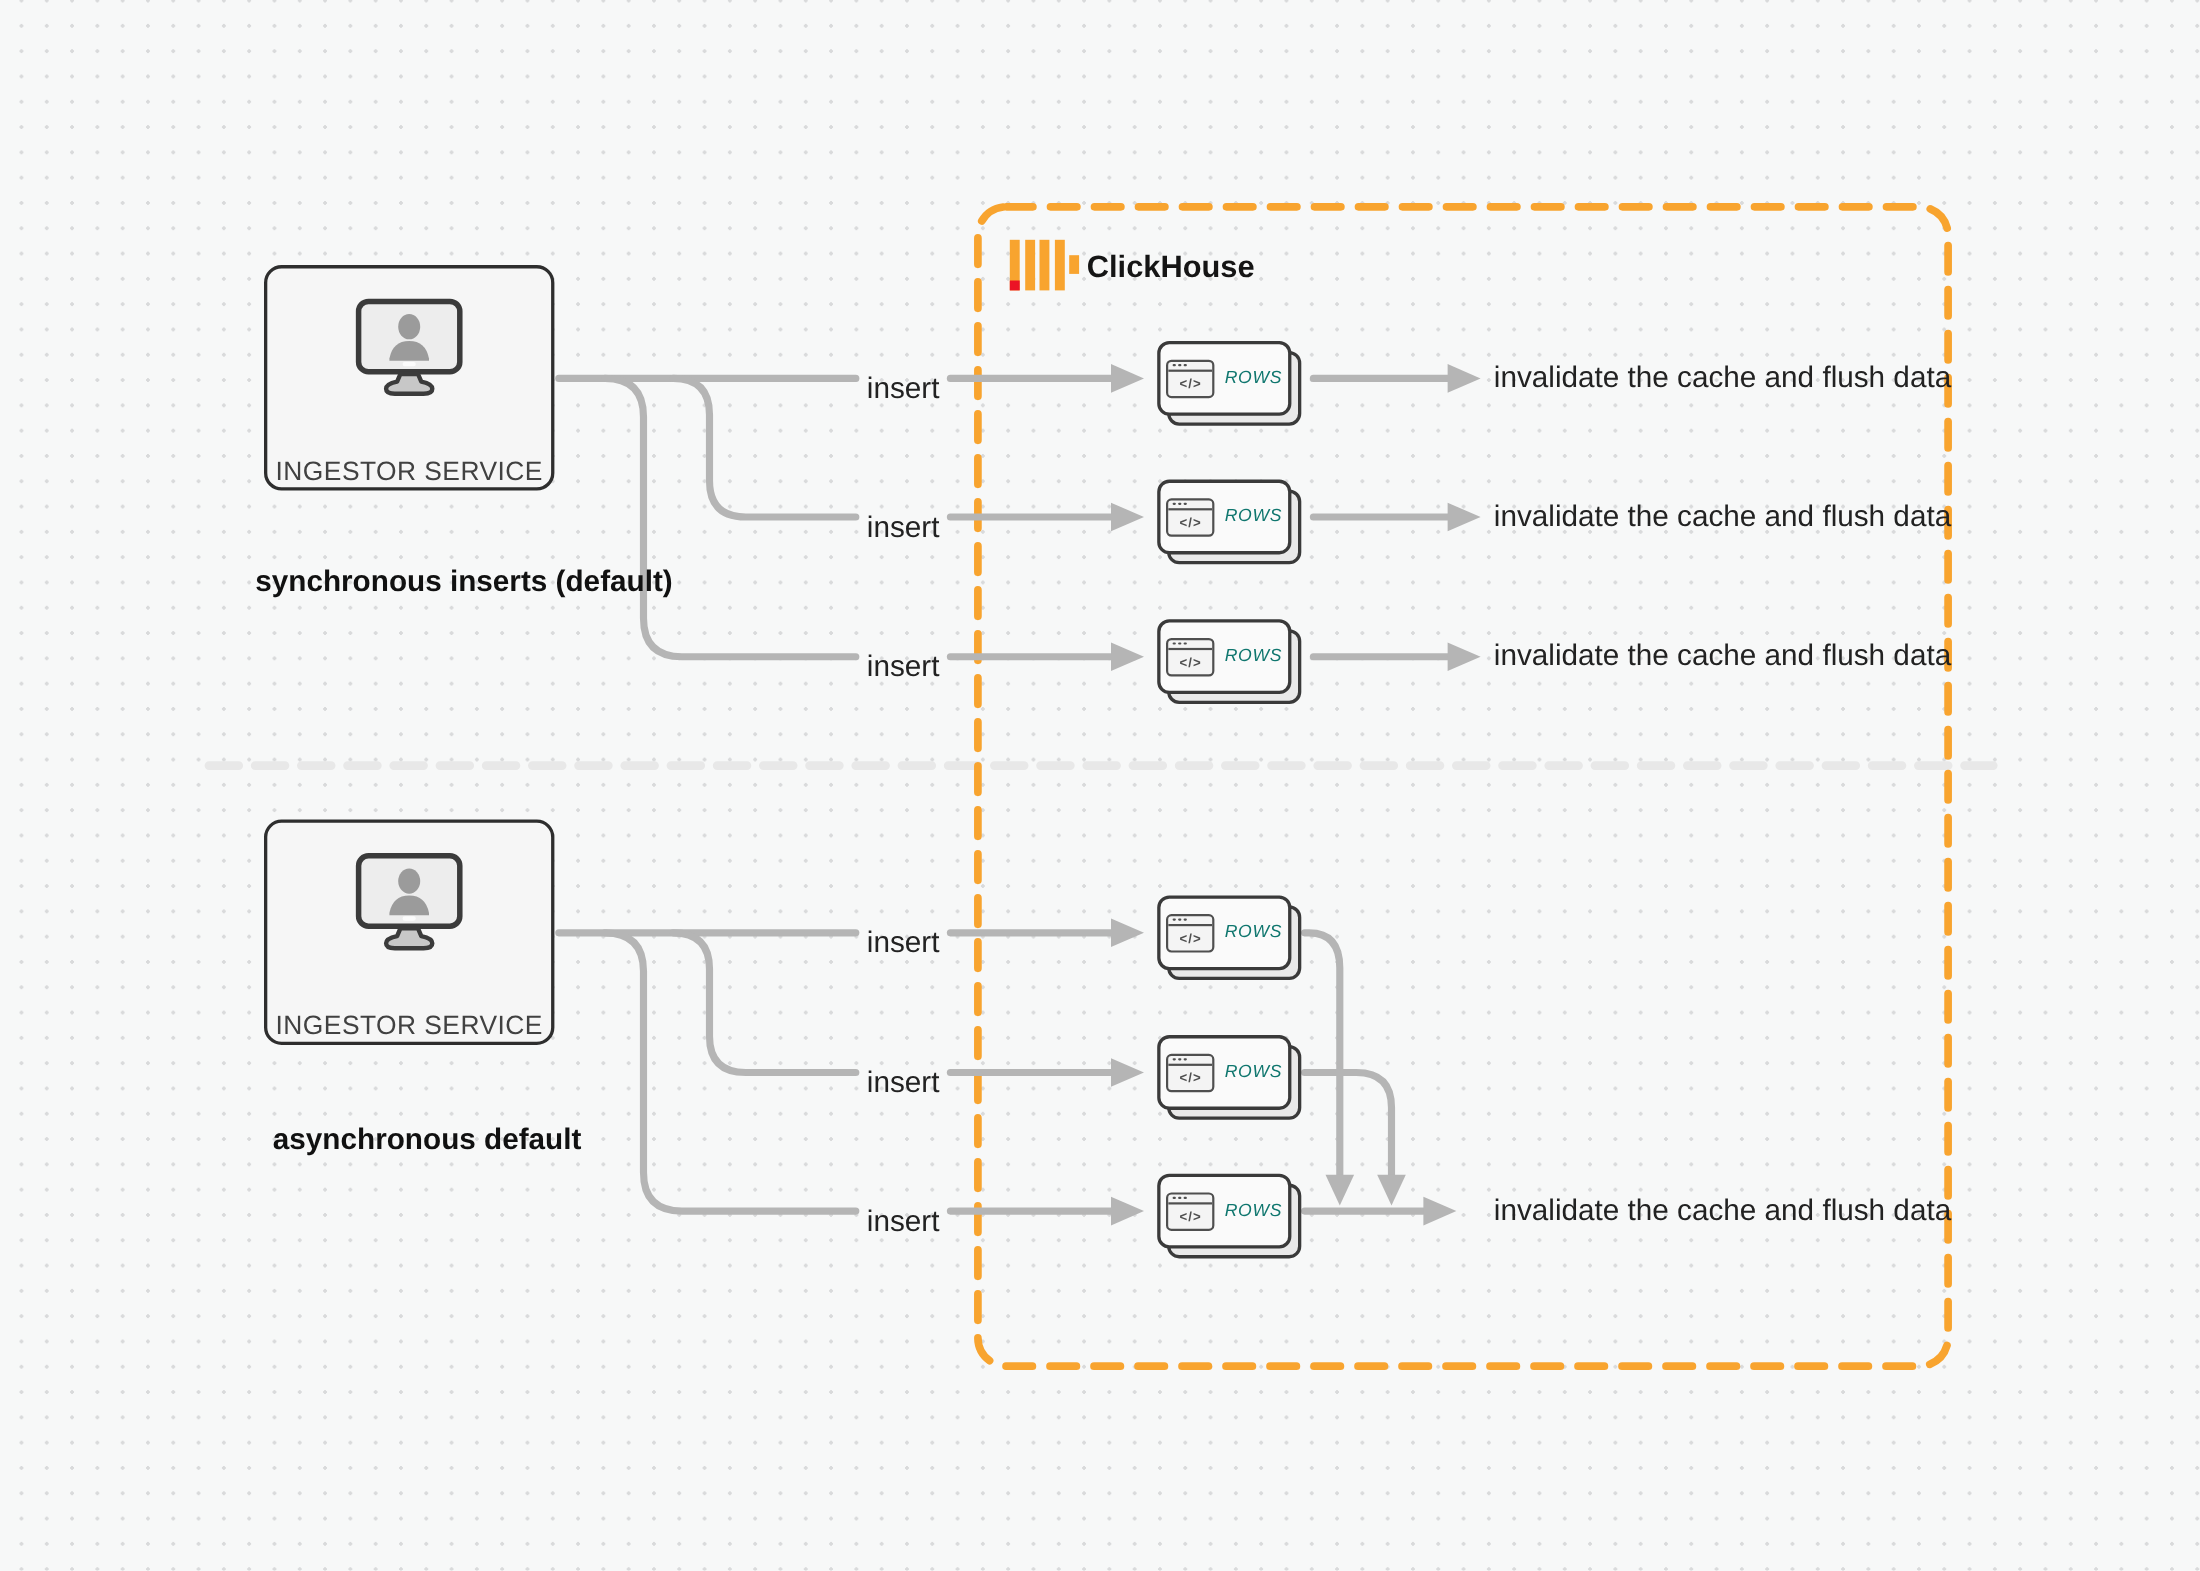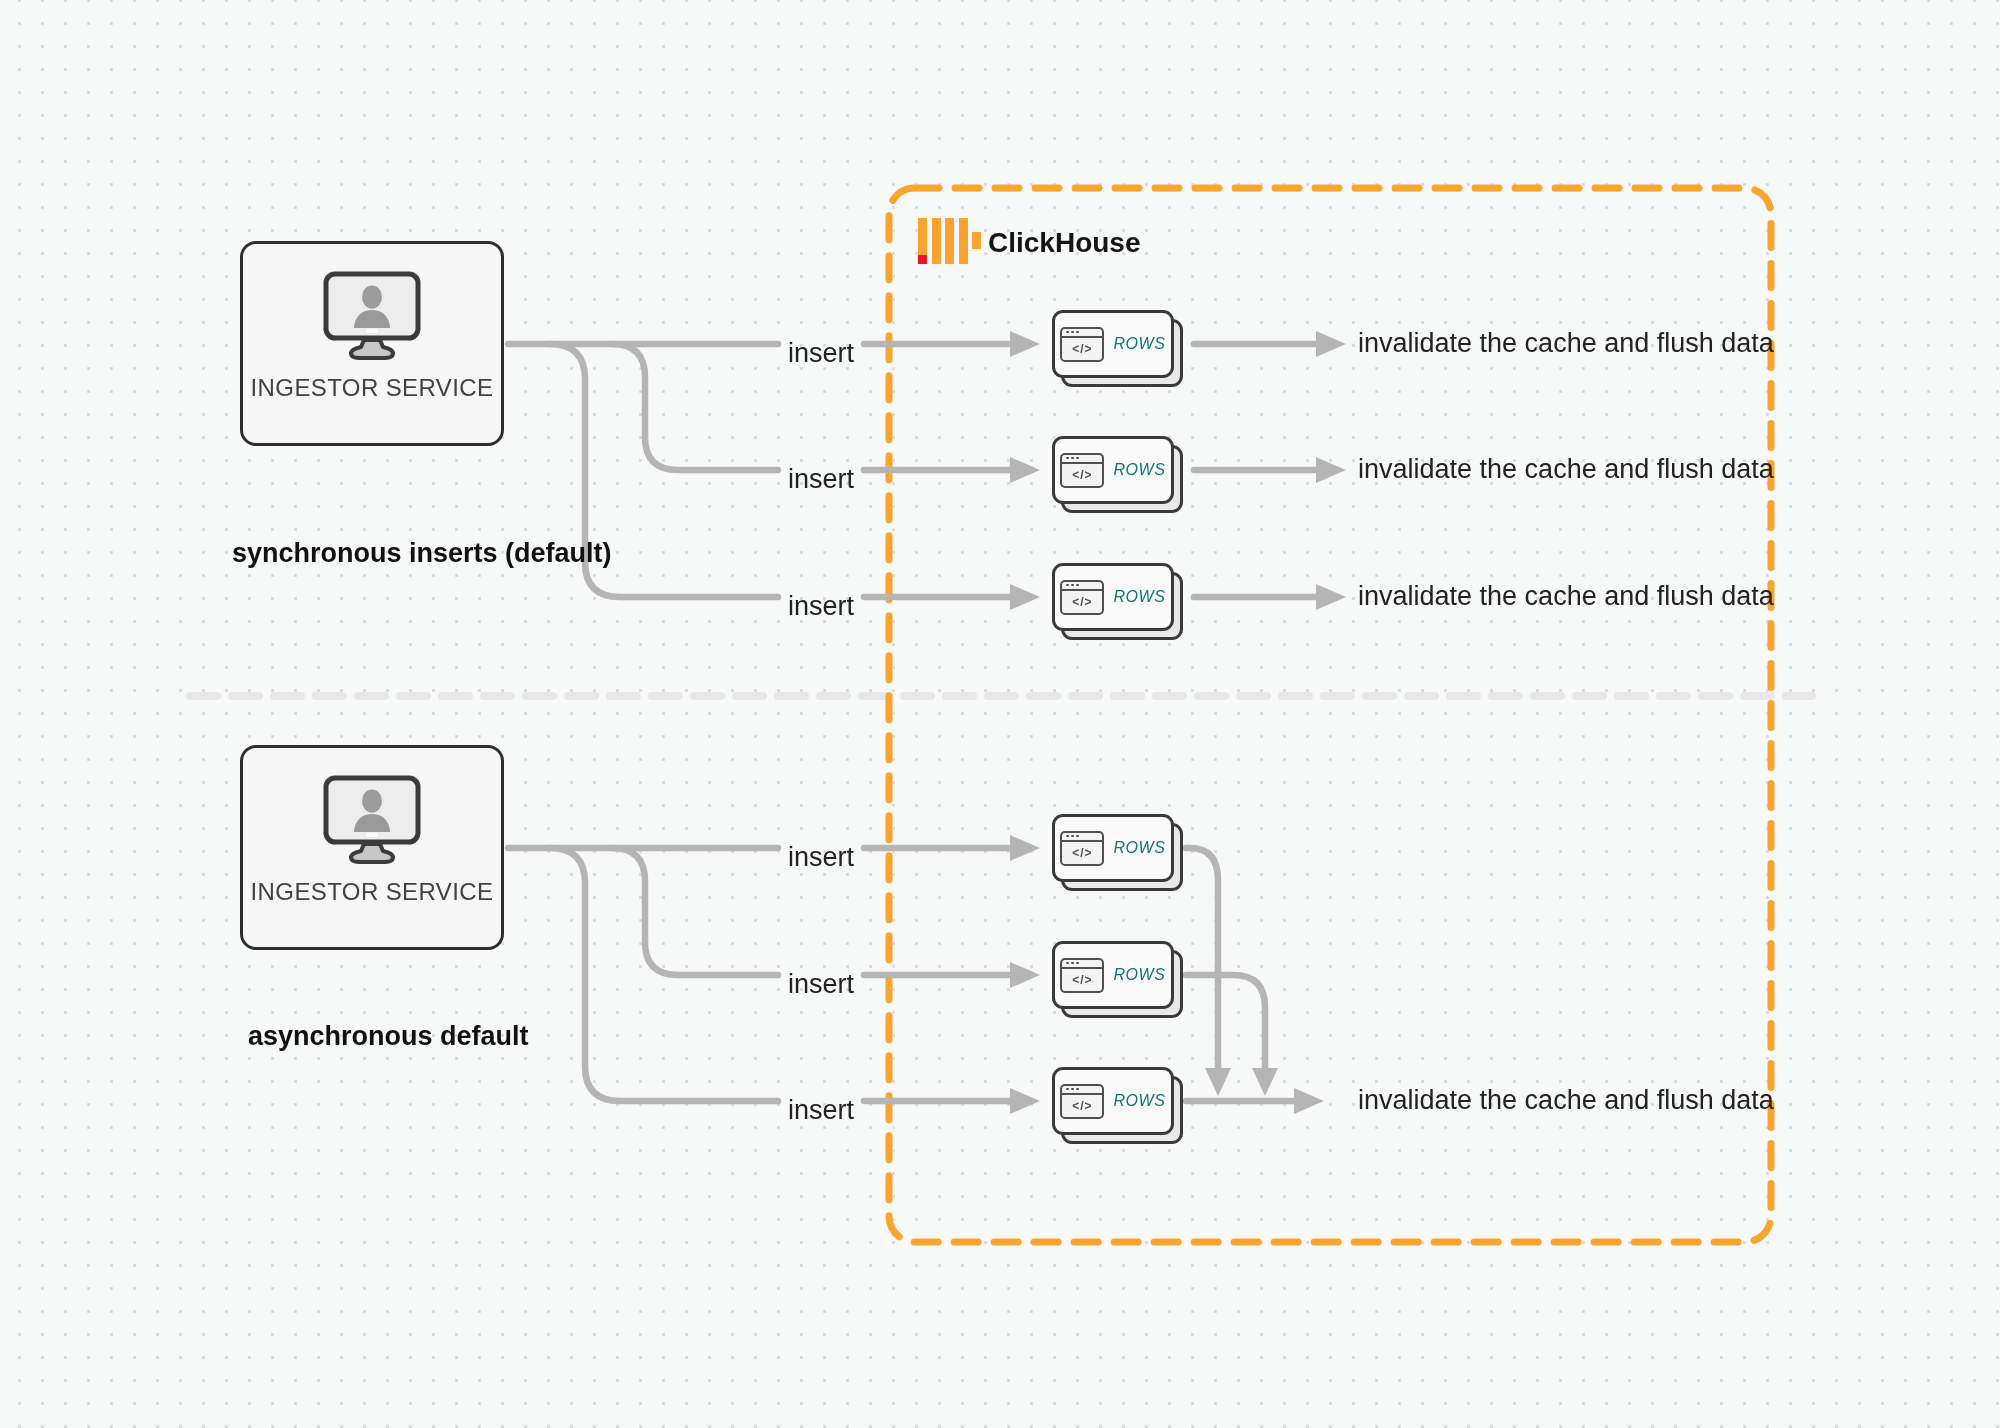--- a/index.html
+++ b/index.html
@@ -28,21 +28,21 @@
   .region{stroke:var(--accent_orange);stroke-width:7;stroke-dasharray:24 16;stroke-linecap:round;fill:none;}
   .connector{stroke:var(--connector_gray);stroke-width:6.5;fill:none;stroke-linecap:round;}
   .arrowhead{fill:var(--connector_gray);stroke:none;}
 
   .abs{position:absolute;z-index:2;}
 
   
   .ingestor-box{
     width:264px;height:205px;border:3.5px solid #2e2e2e;border-radius:16px;
     background:#f6f6f6;display:flex;flex-direction:column;align-items:center;
-    justify-content:flex-start;padding-top:26px;
+    justify-content:space-between;padding-top:26px;
   }
   .ingestor-label{
     margin-top:12px;font-size:24px;color:#414141;letter-spacing:0.4px;
   }
 
   
   .section-label{
     font-size:27px;font-weight:700;color:#111;transform:translateY(-50%);
     white-space:nowrap;
   }
@@ -154,21 +154,21 @@
     <svg width="100" height="92" viewBox="0 0 100 92">
       <rect x="4" y="4" width="92" height="64" rx="9" fill="#ededed" stroke="#3b3b3b" stroke-width="5"></rect>
       <ellipse cx="50" cy="27" rx="10" ry="11.5" fill="#9b9b9b"></ellipse>
       <path d="M 32 56 Q 35 40 50 40 Q 65 40 68 56 L 68 58 L 32 58 Z" fill="#9b9b9b"></path>
       <rect x="44" y="59" width="12" height="4" rx="2" fill="#fbfbfb"></rect>
       <path d="M 42 70 L 58 70 L 61 77 Q 71 79 71 83.5 Q 71 88 63 88 L 37 88 Q 29 88 29 83.5 Q 29 79 39 77 Z" fill="#c7c7c7" stroke="#3b3b3b" stroke-width="4" stroke-linejoin="round"></path>
     </svg>
     <div class="ingestor-label">INGESTOR SERVICE</div>
   </div>
 
-  <div class="abs section-label" style="left:232px;top:553px;">synchronous inserts (default)</div>
+  <div class="abs section-label" style="left:232px;top:529px;">synchronous inserts (default)</div>
   <div class="abs section-label" style="left:248px;top:1036px;">asynchronous default</div>
 
   <div class="abs ch-logo" style="left:918px;top:218px;">
     <div class="ch-bar first"></div>
     <div class="ch-bar"></div>
     <div class="ch-bar"></div>
     <div class="ch-bar"></div>
     <div class="ch-bar short"></div>
   </div>
   <div class="abs ch-title" style="left:988px;top:243px;">ClickHouse</div>

